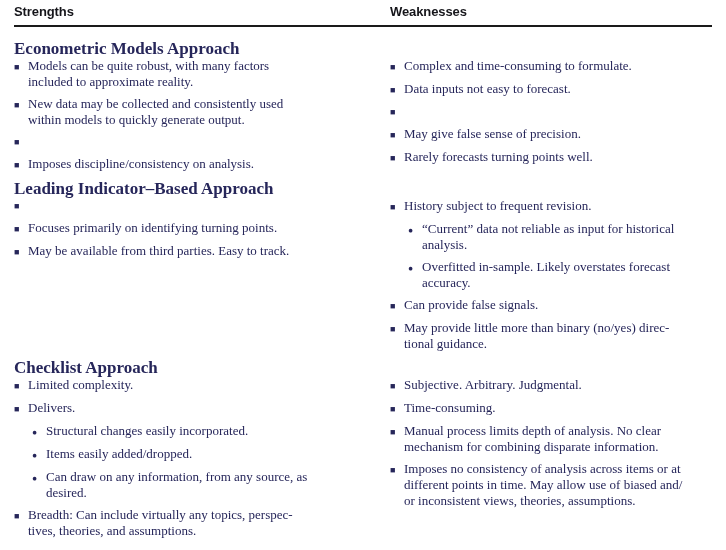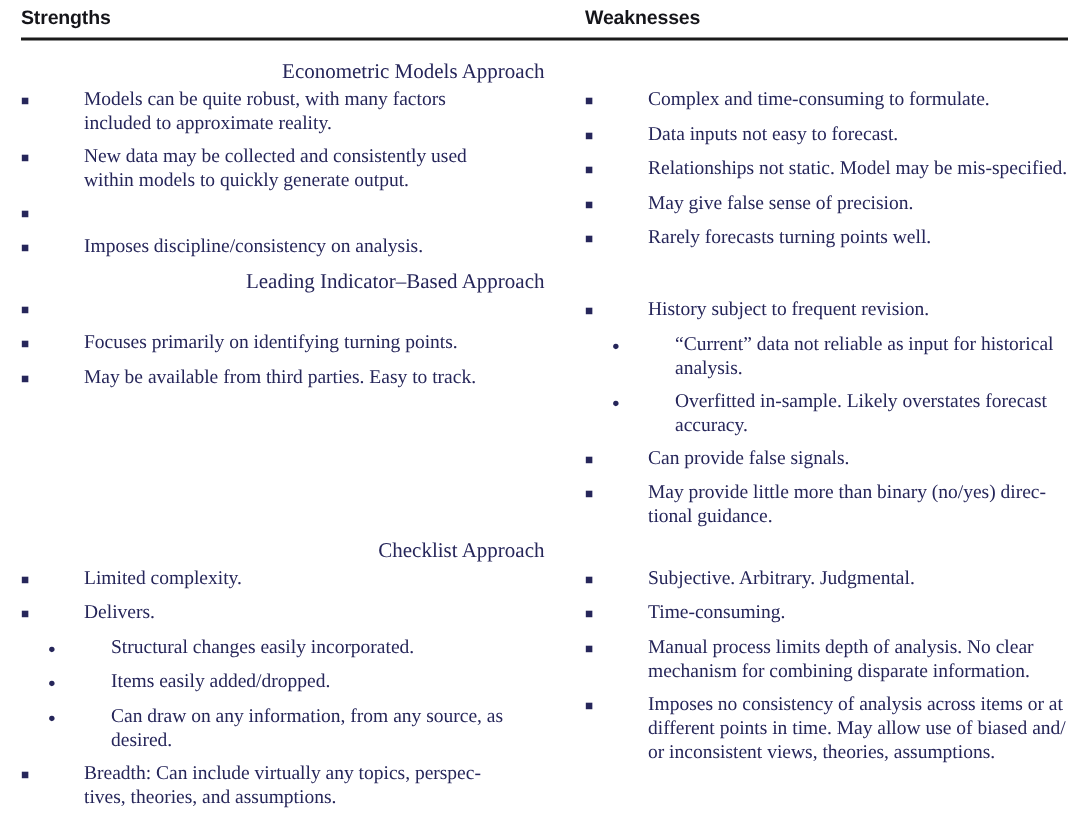--- a/index.html
+++ b/index.html
@@ -29,33 +29,32 @@
     color:var(--heading,#15151a);
   }
   .table-body { margin-top:12px; }
   .section-row {
     display:grid;
     grid-template-columns:349px 322px;
     column-gap:27px;
   }
   .section-row + .section-row { margin-top:6px; }
   .section-heading {
-    font-weight:normal;
-    font-size:14px;
+    font-weight:bold;
+    font-size:17px;
     line-height:19px;
     color:var(--text,#26265a);
-    text-align:right;
   }
   .cell.right { padding-top:19px; }
   .li { display:flex; align-items:baseline; margin-bottom:6px; }
   .li:last-child { margin-bottom:0; }
   .li.lvl2 { padding-left:18px; }
   .marker { flex:none; width:14px; font-size:9px; }
   .marker.circle { font-size:8.5px; }
-  .text { white-space:pre;margin-left:28px; }
+  .text { white-space:pre; }
 </style>
 </head>
 <body>
 
 <div class="page">
   <div class="header-row">
     <div class="col-header">Strengths</div>
     <div class="col-header">Weaknesses</div>
   </div>
   <div class="table-body" id="sections">
@@ -87,21 +86,20 @@
             <div class="li lvl1">
               <span class="marker square">■</span>
               <span class="text">Complex and time-consuming to formulate.</span>
             </div>
             <div class="li lvl1">
               <span class="marker square">■</span>
               <span class="text">Data inputs not easy to forecast.</span>
             </div>
             <div class="li lvl1">
               <span class="marker square">■</span>
-              <span class="text">Relationships not static. Model may be mis-specified.</span>
             </div>
             <div class="li lvl1">
               <span class="marker square">■</span>
               <span class="text">May give false sense of precision.</span>
             </div>
             <div class="li lvl1">
               <span class="marker square">■</span>
               <span class="text">Rarely forecasts turning points well.</span>
             </div>
           </div>

